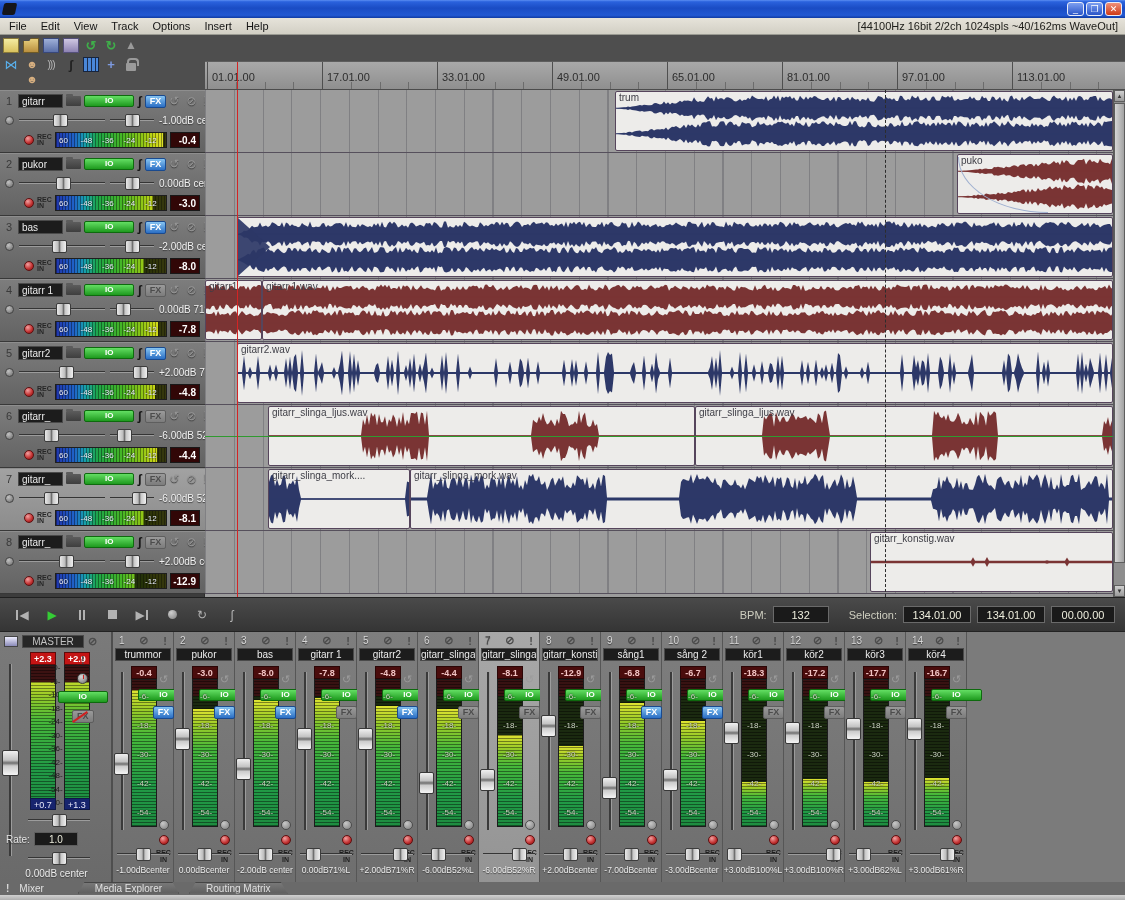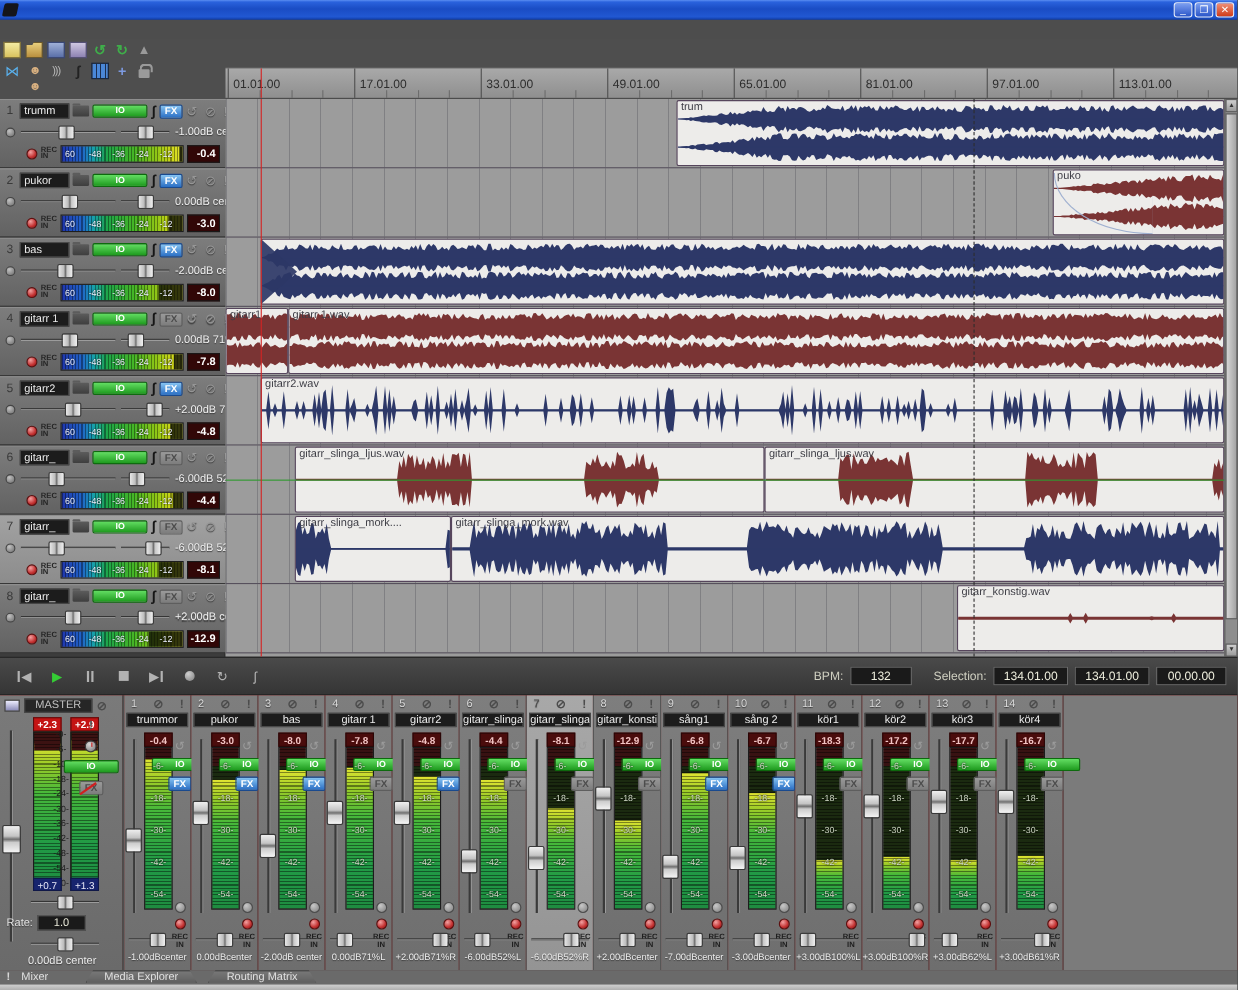--- a/index.html
+++ b/index.html
@@ -188,20 +188,24 @@
 
   <div class="titlebar">
     <div class="app-icon"></div>
     <div class="winbtns">
       <div class="winbtn">_</div>
       <div class="winbtn">❐</div>
       <div class="winbtn close">✕</div>
     </div>
   </div>
 
+  <div class="menubar">
+    <span id="menus"><span class="menu-item">File</span><span class="menu-item">Edit</span><span class="menu-item">View</span><span class="menu-item">Track</span><span class="menu-item">Options</span><span class="menu-item">Insert</span><span class="menu-item">Help</span></span>
+    <span class="audio-status">[44100Hz 16bit 2/2ch 1024spls ~40/162ms WaveOut]</span>
+  </div>
 
   <div class="chrome">
     <div class="toolbar">
       <div class="tb-row" id="tb-row1">
           <div class="tb-icon i-new"></div>
           <div class="tb-icon i-open"></div>
           <div class="tb-icon i-save"></div>
           <div class="tb-icon i-settings"></div>
           <div class="tb-icon i-undo">↺</div>
           <div class="tb-icon i-redo">↻</div>
@@ -251,21 +255,21 @@
         <div class="min" style="left: 864.5px;"></div>
         <div class="min" style="left: 893.25px;"></div>
         <div class="cursor-tick" style="left: 32px;"></div>
       </div>
   </div>
 
   <div class="tcp" id="tcp">
       <div class="track" style="top: 0px;">
         <div class="t-row1">
           <span class="t-num">1</span>
-          <div class="t-name">trumm</div>
+          <div class="t-name">gitarr</div>
           <div class="folder-ic"></div>
           <span class="io-btn">IO</span>
           <span class="env-ic">ʃ</span>
           <span class="fx-btn fx-on">FX</span>
           <div class="t-right">
             <span>↺</span>
             <span>⊘</span>
             <span>!</span>
           </div>
         </div>

